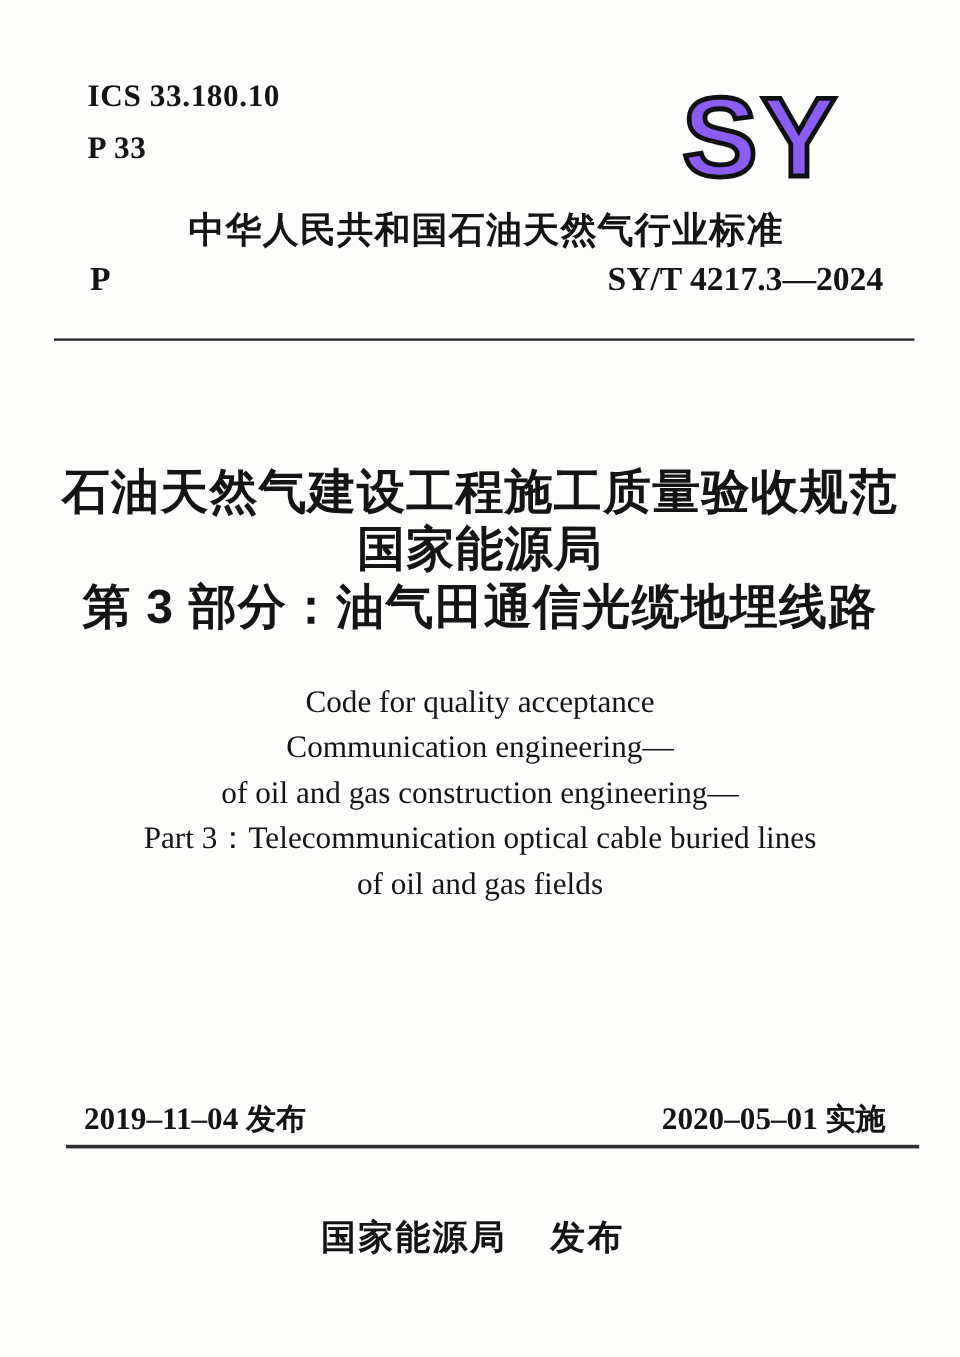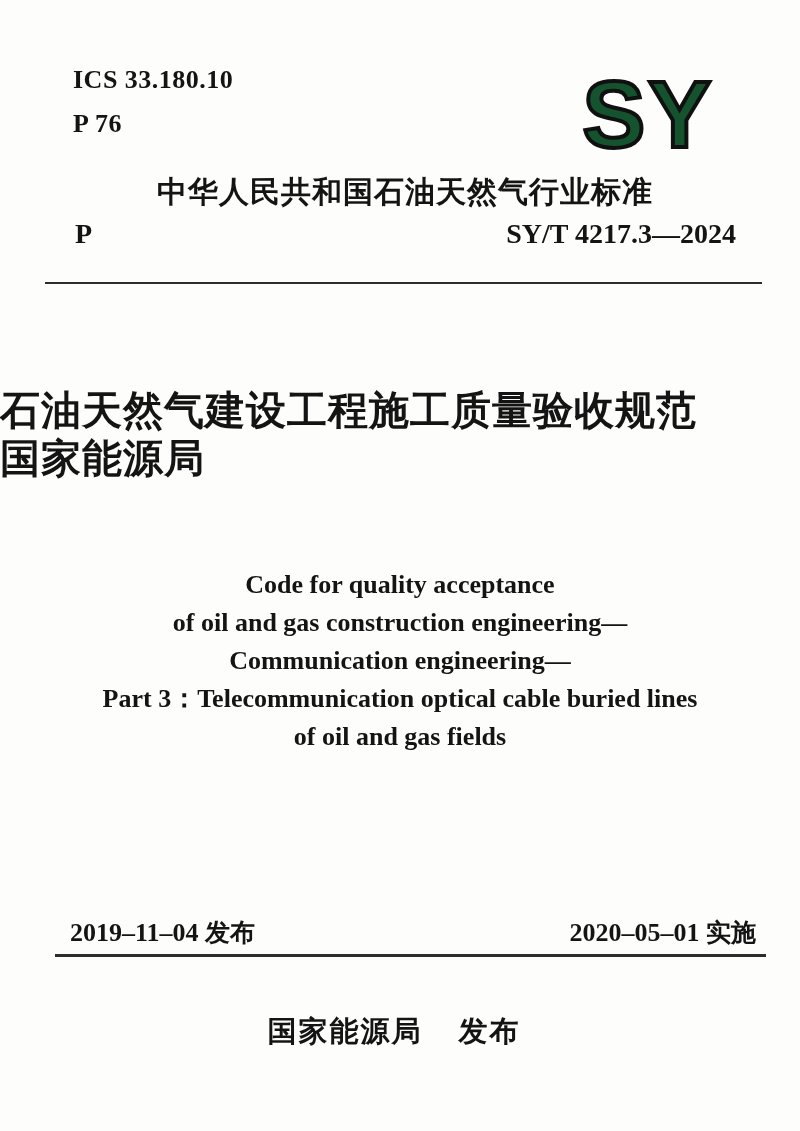--- a/index.html
+++ b/index.html
@@ -12,96 +12,97 @@
     font-family:"Liberation Serif","DejaVu Serif",serif;
     overflow:hidden;
   }
 
   .ics-block{
     position:absolute;left:73px;top:58px;
     font-weight:bold;font-size:26px;line-height:1.7;
     letter-spacing:.5px;
   }
   .sy-logo{
-    position:absolute;right:86px;top:68px;
+    position:absolute;right:100px;top:68px;
     font-family:"Liberation Sans","DejaVu Sans",sans-serif;
     font-weight:bold;font-size:94px;line-height:1;
-    letter-spacing:3px;color:#14532d;
+    letter-spacing:3px;color:#8b5cf6;
     -webkit-text-stroke:4px #101010;
   }
   .std-type{
     position:absolute;left:0;top:172px;width:810px;
     text-align:center;
     font-family:"Liberation Sans","DejaVu Sans",sans-serif;
     font-weight:bold;font-size:30px;letter-spacing:1px;
   }
   .num-row{
     position:absolute;left:75px;right:64px;top:218px;
     display:flex;justify-content:space-between;align-items:baseline;
     font-weight:bold;font-size:28px;
   }
   .rule{position:absolute;border-top:3px solid #2d2d2d;}
   .rule-top{left:45px;right:38px;top:282px;border-top-width:2px;}
   .rule-bottom{left:55px;right:34px;top:954px;}
 
   .title-cn{
     position:absolute;left:0;top:386px;width:800px;
-    text-align:left;
+    text-align:center;
     font-family:"Liberation Sans","DejaVu Sans",sans-serif;
     font-weight:bold;font-size:40px;line-height:48px;
     letter-spacing:1px;
   }
   .title-en{
     position:absolute;left:0;top:566px;width:800px;
     text-align:center;
-    font-weight:bold;font-size:26px;line-height:38px;
+    font-weight:normal;font-size:26px;line-height:38px;
   }
   .date-row{
-    position:absolute;left:70px;right:44px;top:916px;
+    position:absolute;left:70px;right:62px;top:916px;
     display:flex;justify-content:space-between;align-items:baseline;
     font-weight:bold;font-size:26px;
   }
   .date-row .cn{font-family:"Liberation Sans","DejaVu Sans",sans-serif;font-size:25px;}
   .publisher{
     position:absolute;left:0;top:1012px;width:788px;
     display:flex;justify-content:center;gap:36px;
     font-family:"Liberation Sans","DejaVu Sans",sans-serif;
     font-weight:bold;font-size:29px;letter-spacing:2px;
   }
 </style>
 </head>
 <body>
 
 <div class="page">
 
   <div class="ics-block">
     <div>ICS 33.180.10</div>
-    <div>P 76</div>
+    <div>P 33</div>
   </div>
 
   <div class="sy-logo">SY</div>
 
   <div class="std-type">中华人民共和国石油天然气行业标准</div>
 
   <div class="num-row">
     <span>P</span>
     <span>SY/T 4217.3—2024</span>
   </div>
 
   <div class="rule rule-top"></div>
 
   <div class="title-cn">
     <div>石油天然气建设工程施工质量验收规范</div>
     <div>国家能源局</div>
+    <div>第 3 部分：油气田通信光缆地埋线路</div>
   </div>
 
   <div class="title-en">
     <div>Code for quality acceptance</div>
+    <div>Communication engineering—</div>
     <div>of oil and gas construction engineering—</div>
-    <div>Communication engineering—</div>
     <div>Part 3：Telecommunication optical cable buried lines</div>
     <div>of oil and gas fields</div>
   </div>
 
   <div class="date-row">
     <span><span>2019–11–04</span> <span class="cn">发布</span></span>
     <span><span>2020–05–01</span> <span class="cn">实施</span></span>
   </div>
 
   <div class="rule rule-bottom"></div>

